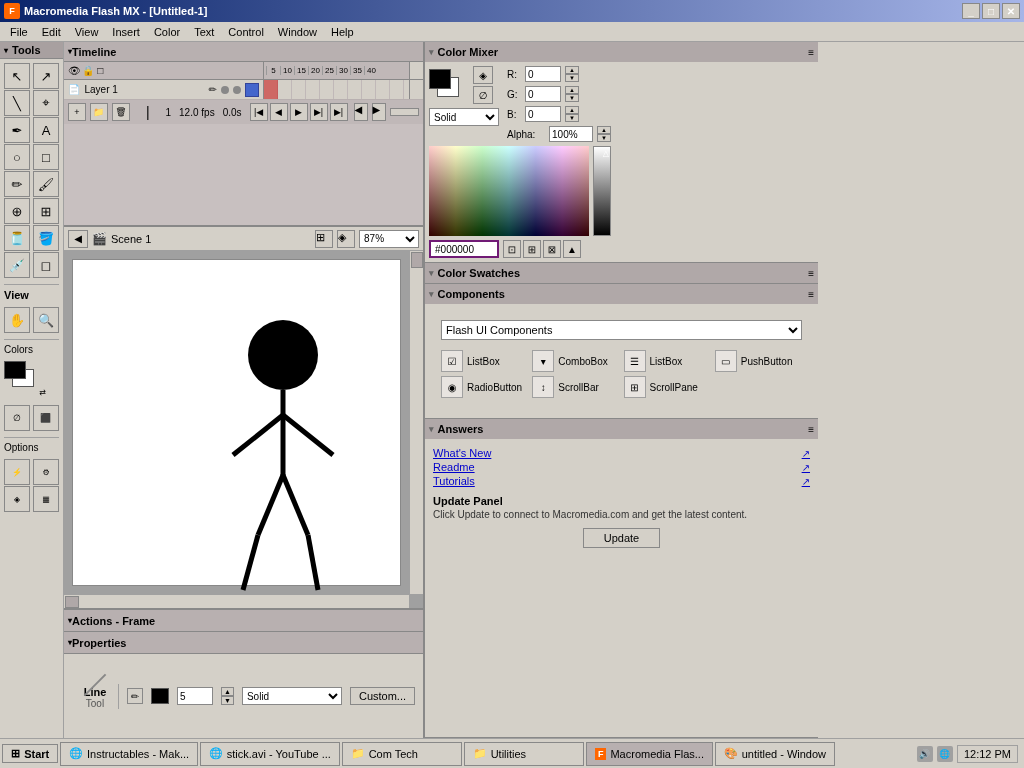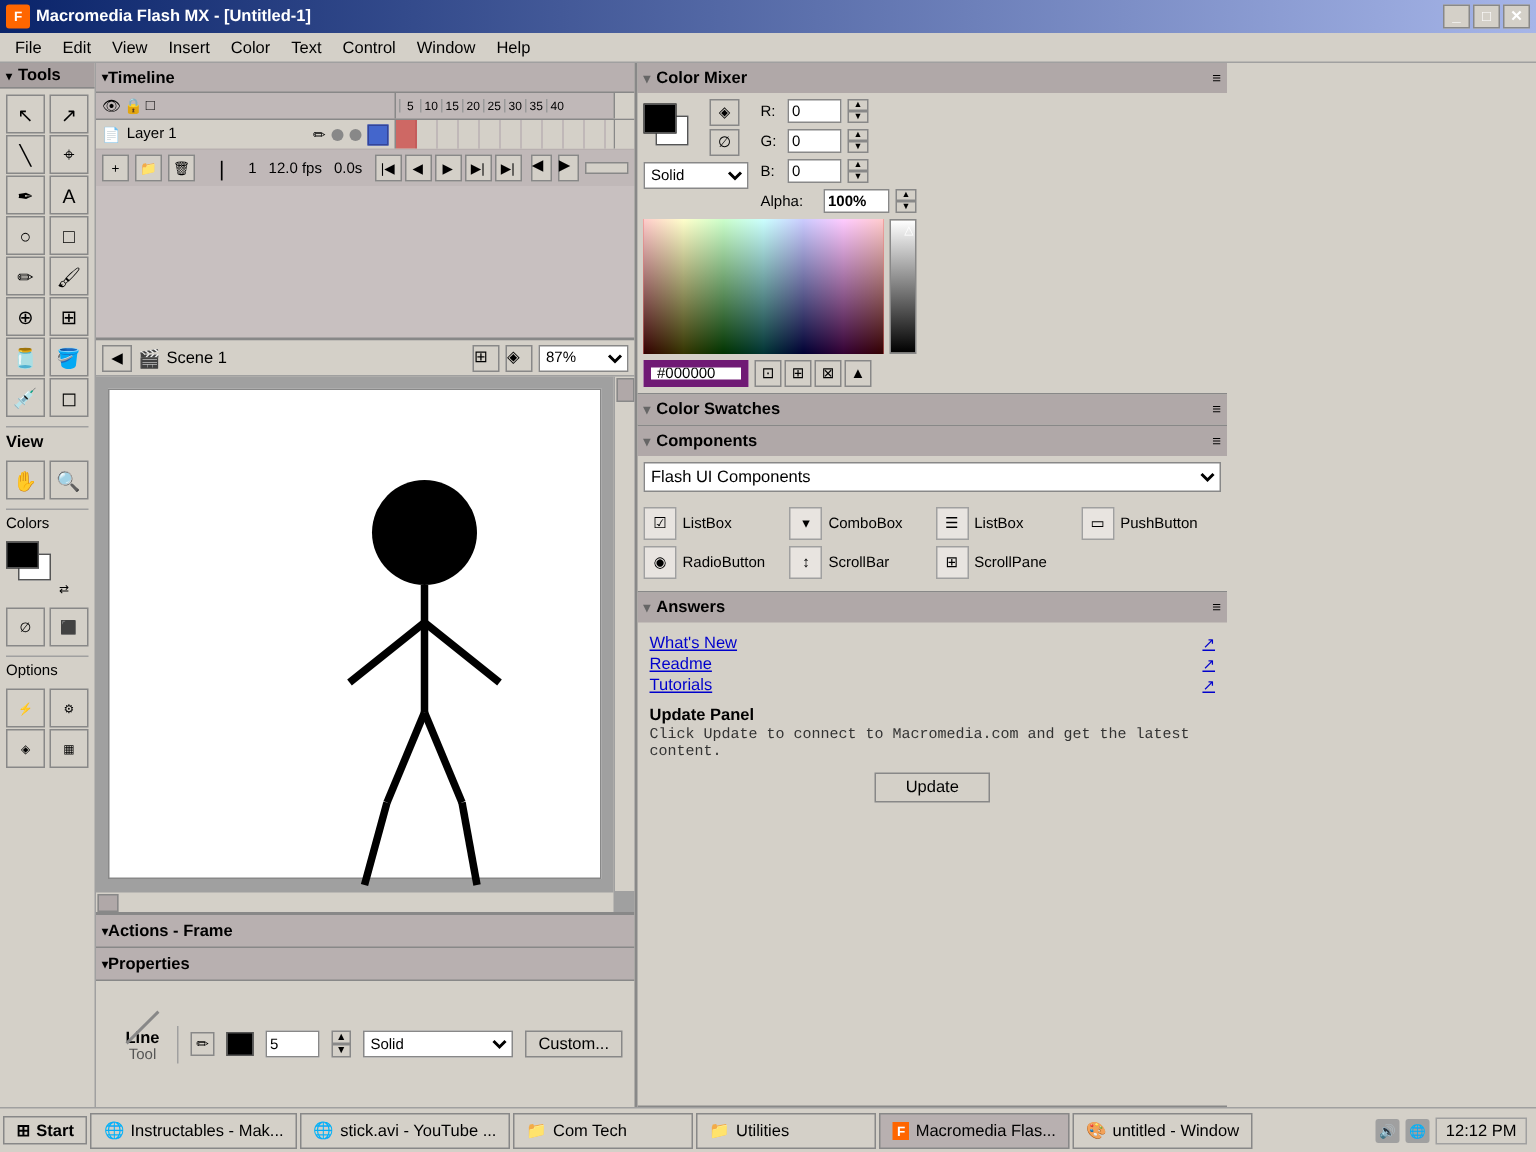--- a/index.html
+++ b/index.html
@@ -329,41 +329,41 @@
     .cm-bottom-row {
       display: flex;
       align-items: center;
       gap: 4px;
       margin-top: 4px;
     }
     .cm-hex-input {
       width: 70px;
       height: 18px;
       background: white;
-      border: 5px solid #701a75;
+      border: 2px solid #701a75;
       font-size: 10px;
       padding: 1px 4px;
     }
     .cm-icons-row {
       display: flex;
       gap: 2px;
     }
     .cm-icon-btn {
       width: 18px;
       height: 18px;
       background: #d4d0c8;
       border: 1px solid #888;
       display: flex; align-items: center; justify-content: center;
       font-size: 10px;
       cursor: pointer;
     }
     
     
     .components-body {
-      padding: 4px;
+      padding: 16px;
     }
     .components-select {
       width: 100%;
       height: 20px;
       background: white;
       border: 1px solid #888;
       font-size: 11px;
       margin-bottom: 6px;
     }
     .components-grid {
@@ -412,21 +412,20 @@
     }
     .answers-update {
       margin-top: 8px;
       font-weight: bold;
       font-size: 11px;
     }
     .answers-update-text {
       font-size: 10px;
       color: #333;
       margin: 2px 0 8px;
-      font-family: Liberation Mono, monospace;
     }
     .update-btn {
       padding: 3px 20px;
       background: #d4d0c8;
       border: 1px solid #888;
       font-size: 11px;
       cursor: pointer;
       display: block;
       margin: 0 auto;
     }
@@ -528,21 +527,20 @@
       align-items: center;
       gap: 4px;
     }
     .cm-alpha-input {
       width: 44px;
       height: 16px;
       background: white;
       border: 1px solid #888;
       font-size: 10px;
       padding: 1px 2px;
-      font-weight: bold;
     }
   </style>
 </head>
 <body>
 
 <div class="title-bar">
   <div class="title-bar-left">
     <div class="title-bar-icon">F</div>
     <span>Macromedia Flash MX - [Untitled-1]</span>
   </div>

